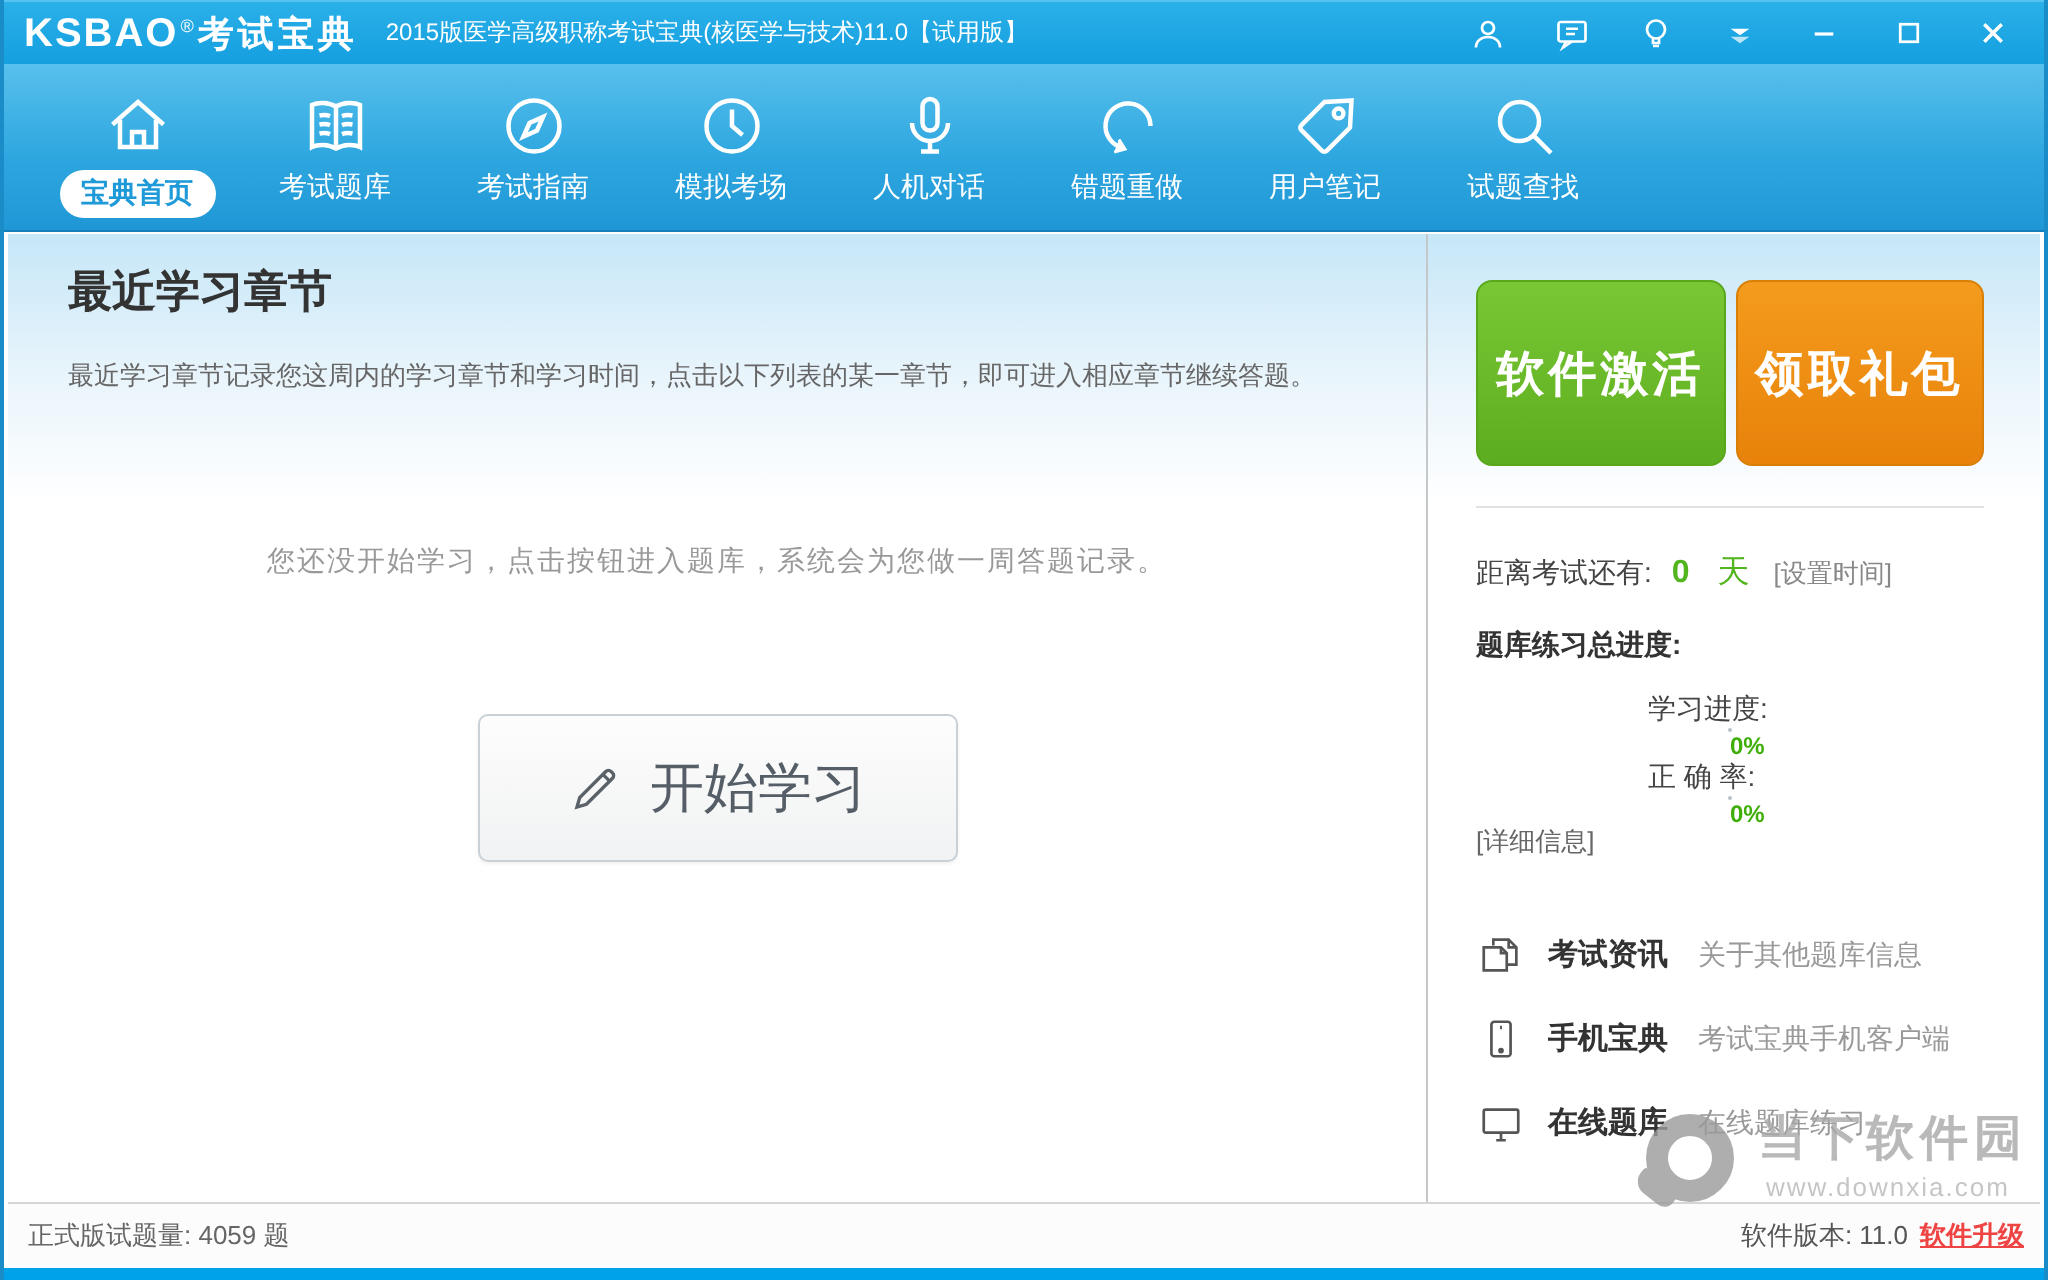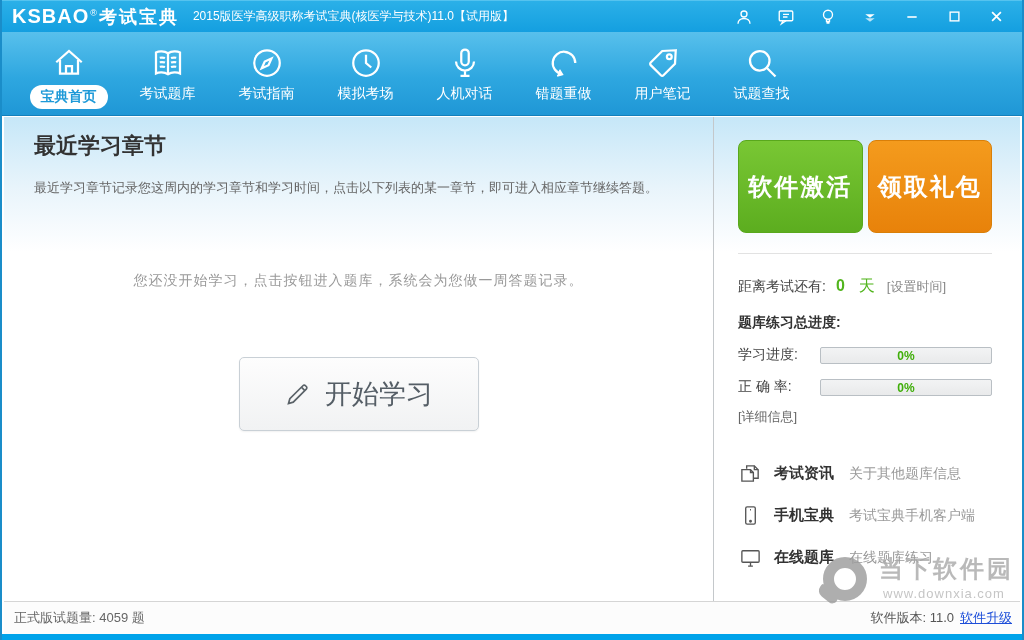--- a/index.html
+++ b/index.html
@@ -50,40 +50,40 @@
   .promo-btn { flex:1; height:93px; border-radius:8px; color:#fff; font-size:24px; font-weight:bold;
                letter-spacing:2px; display:flex; align-items:center; justify-content:center; cursor:pointer; }
   .promo-btn.green { background:linear-gradient(180deg,#79c734,#5cad1f); border:1px solid #59a81c; }
   .promo-btn.orange { background:linear-gradient(180deg,#f49b1d,#e8820a); border:1px solid #d97f08; }
   .side-sep { border-top:1px solid #e2e2e2; margin-top:20px; }
   .countdown { margin-top:22px; font-size:14px; color:#444; display:flex; align-items:baseline; }
   .cd-days { color:#52b51e; font-size:16px; font-weight:bold; margin:0 14px 0 10px; }
   .cd-unit { color:#52b51e; font-size:16px; }
   .cd-set { color:#888; font-size:13px; margin-left:12px; cursor:pointer; }
   .progress-title { margin-top:17px; font-size:14px; font-weight:bold; color:#333; }
-  .prog-row { display:flex; align-items:center; margin-top:14px; }
+  .prog-row { display:flex; align-items:center; margin-top:14px;flex-direction:column; }
   .prog-label { width:82px; font-size:14px; color:#444; }
   .prog-bar { flex:1; height:17px; border:1px solid #b9bfc4; border-radius:2px;
               background:linear-gradient(180deg,#f2f3f4,#e9eaeb); position:relative; }
   .prog-fill { position:absolute; left:0; top:0; bottom:0; background:#6cbf2a; }
   .prog-text { position:absolute; inset:0; text-align:center; font-size:12px; font-weight:bold;
                color:#3fae09; line-height:16px; }
   .detail-link { margin-top:12px; font-size:13px; color:#666; cursor:pointer; }
   .info-list { margin-top:36px; }
   .info-item { display:flex; align-items:center; margin-bottom:19px; cursor:pointer; }
   .info-icon { width:24px; display:flex; justify-content:center; }
   .info-label { font-size:15px; font-weight:bold; color:#333; margin-left:12px; white-space:nowrap; }
   .info-desc { font-size:14px; color:#999; margin-left:15px; white-space:nowrap; }
 
   
   .statusbar { position:absolute; left:2px; right:2px; bottom:6px; height:33px; background:#fcfcfc;
                border-top:1px solid #d5d5d5; display:flex; align-items:center; font-size:13px; color:#666; }
   .status-left { padding-left:10px; flex:1; }
   .status-right { padding-right:8px; display:flex; align-items:center; gap:6px; color:#555; }
-  .upgrade-link { color:#1d4ed8; font-weight:normal; text-decoration:underline; cursor:pointer; }
+  .upgrade-link { color:#ef4444; font-weight:bold; text-decoration:underline; cursor:pointer; }
   .bottom-strip { position:absolute; left:0; right:0; bottom:0; height:6px; background:#00a3ea; }
 
   
   .watermark { position:absolute; right:16px; bottom:25px; width:185px; height:62px; opacity:0.8;
                pointer-events:none; }
   .wm-logo { position:absolute; left:0; top:2px; width:46px; height:50px; }
   .wm-ring { position:absolute; left:2px; top:2px; width:44px; height:44px; border:11px solid #9b9b9b;
              border-radius:50%; }
   .wm-tail { position:absolute; left:-4px; top:34px; width:22px; height:11px; background:#9b9b9b;
              transform:rotate(38deg); border-radius:2px 6px 6px 8px; }

